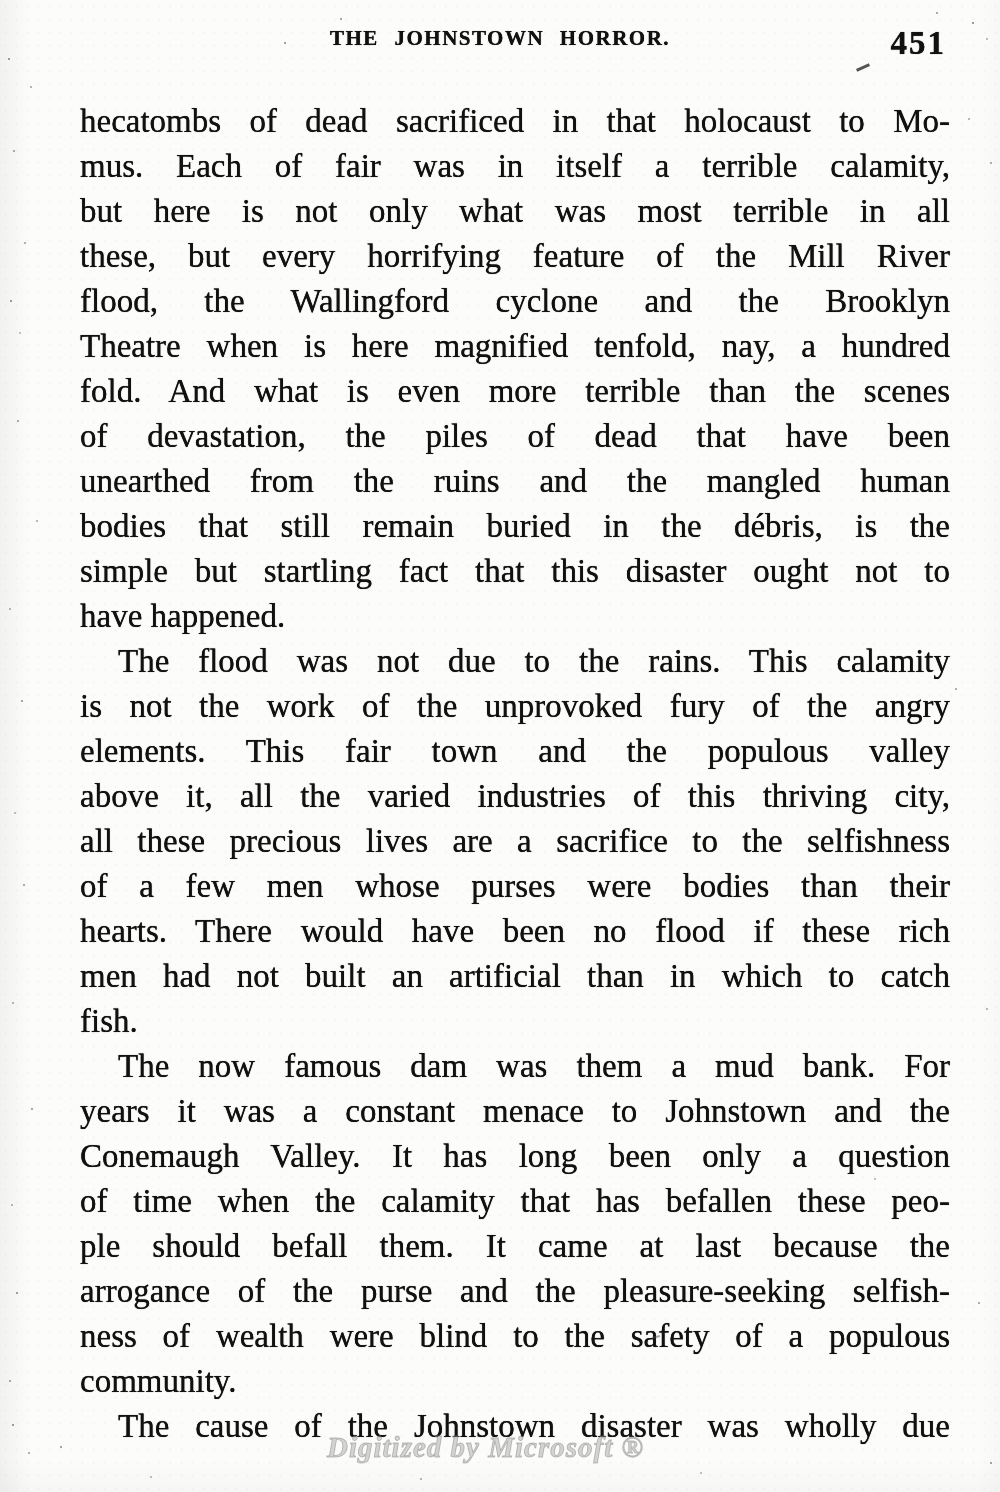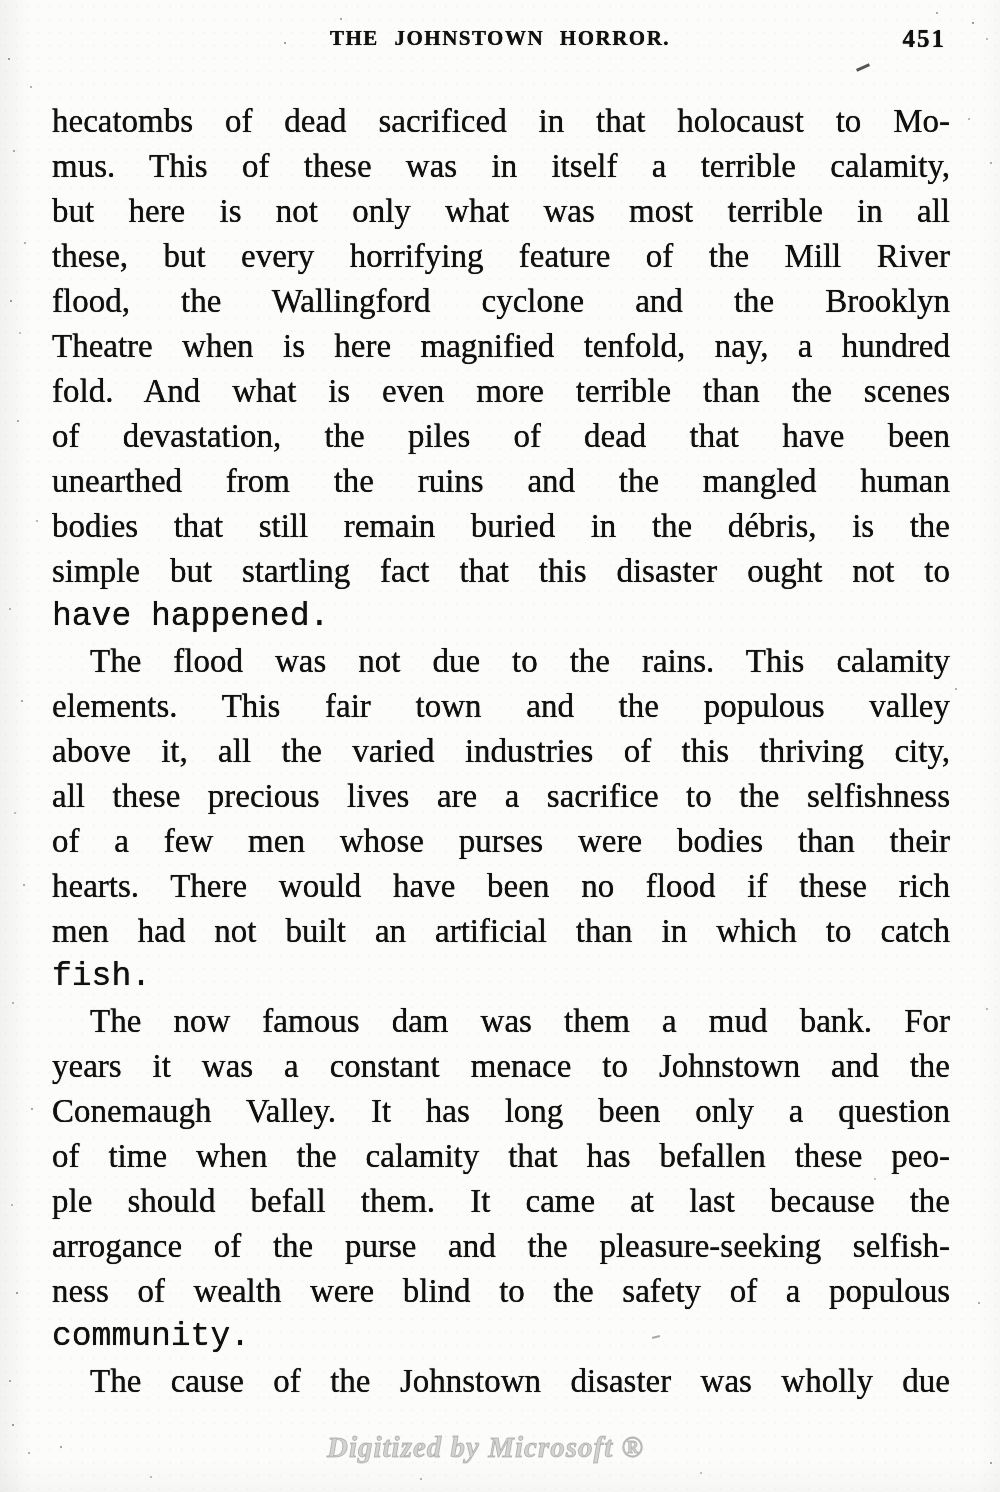--- a/index.html
+++ b/index.html
@@ -35,39 +35,40 @@
     font-weight: bold;
     letter-spacing: 1.5px;
     word-spacing: 9px;
     white-space: nowrap;
     text-shadow: 0 0 0.7px #000;
   }
   .page-number {
     position: absolute;
     top: 25px;
     right: 54px;
-    font-size: 25px;
+    font-size: 33px;
     font-weight: bold;
     letter-spacing: 2px;
     text-shadow: 0 0 0.8px #000;
   }
   .text-block {
     position: absolute;
     left: 52px;
     top: 99px;
     width: 898px;
     font-size: 33px;
     line-height: 45px;
   }
   .line {
     text-align: justify;
     text-align-last: justify;
     text-shadow: 0 0 0.7px #000;
+    margin-left: 28px;
   }
-  .line.last { text-align-last: left; font-family: Liberation Mono, monospace; }
+  .line.last { text-align-last: left; }
   .line.indent { text-indent: 38px; }
   .watermark {
     position: absolute;
     left: 327px;
     top: 1391px;
     font-size: 29px;
     font-style: italic;
     font-weight: bold;
     letter-spacing: 1px;
     white-space: nowrap;
@@ -106,34 +107,35 @@
 
 <div class="page">
 
   <div class="running-title">THE JOHNSTOWN HORROR.</div>
 
   <div class="page-number">451</div>
 
   <div id="text-block" class="text-block">
       <div class="paragraph">
         <div class="line">hecatombs of dead sacrificed in that holocaust to Mo-</div>
-        <div class="line">mus.  This of these was in itself a terrible calamity,</div>
+        <div class="line">mus.  Each of fair was in itself a terrible calamity,</div>
         <div class="line">but here is not only what was most terrible in all</div>
         <div class="line">these, but every horrifying feature of the Mill River</div>
         <div class="line">flood, the Wallingford cyclone and the Brooklyn</div>
         <div class="line">Theatre when is here magnified tenfold, nay, a hundred</div>
         <div class="line">fold.  And what is even more terrible than the scenes</div>
         <div class="line">of devastation, the piles of dead that have been</div>
         <div class="line">unearthed from the ruins and the mangled human</div>
         <div class="line">bodies that still remain buried in the débris, is the</div>
         <div class="line">simple but startling fact that this disaster ought not to</div>
         <div class="line last">have happened.</div>
       </div>
       <div class="paragraph">
         <div class="line indent">The flood was not due to the rains.  This calamity</div>
+        <div class="line">is not the work of the unprovoked fury of the angry</div>
         <div class="line">elements.  This fair town and the populous valley</div>
         <div class="line">above it, all the varied industries of this thriving city,</div>
         <div class="line">all these precious lives are a sacrifice to the selfishness</div>
         <div class="line">of a few men whose purses were bodies than their</div>
         <div class="line">hearts.  There would have been no flood if these rich</div>
         <div class="line">men had not built an artificial than in which to catch</div>
         <div class="line last">fish.</div>
       </div>
       <div class="paragraph">
         <div class="line indent">The now famous dam was them a mud bank.  For</div>

